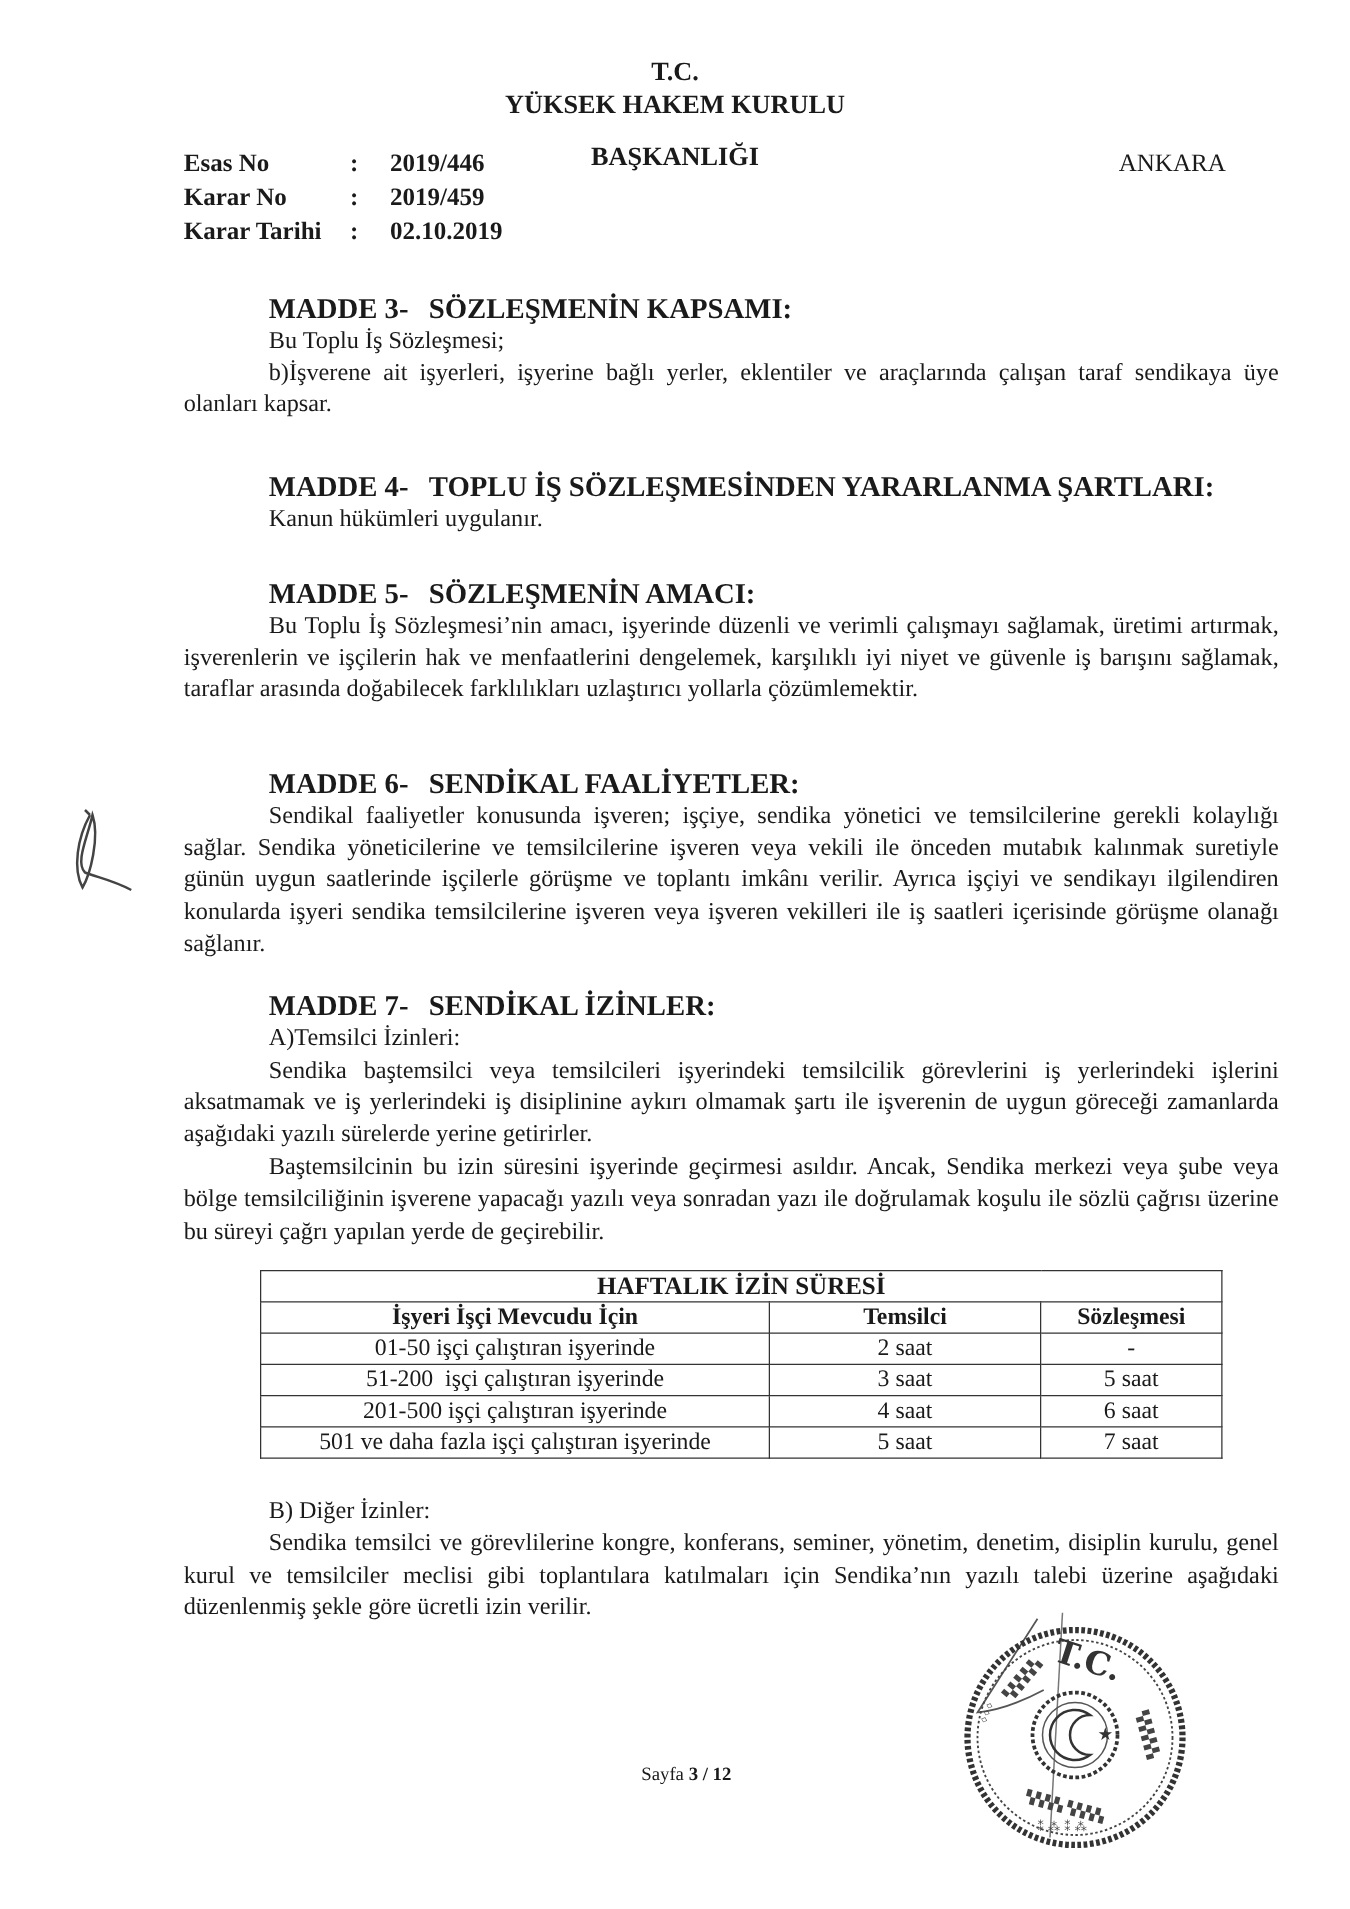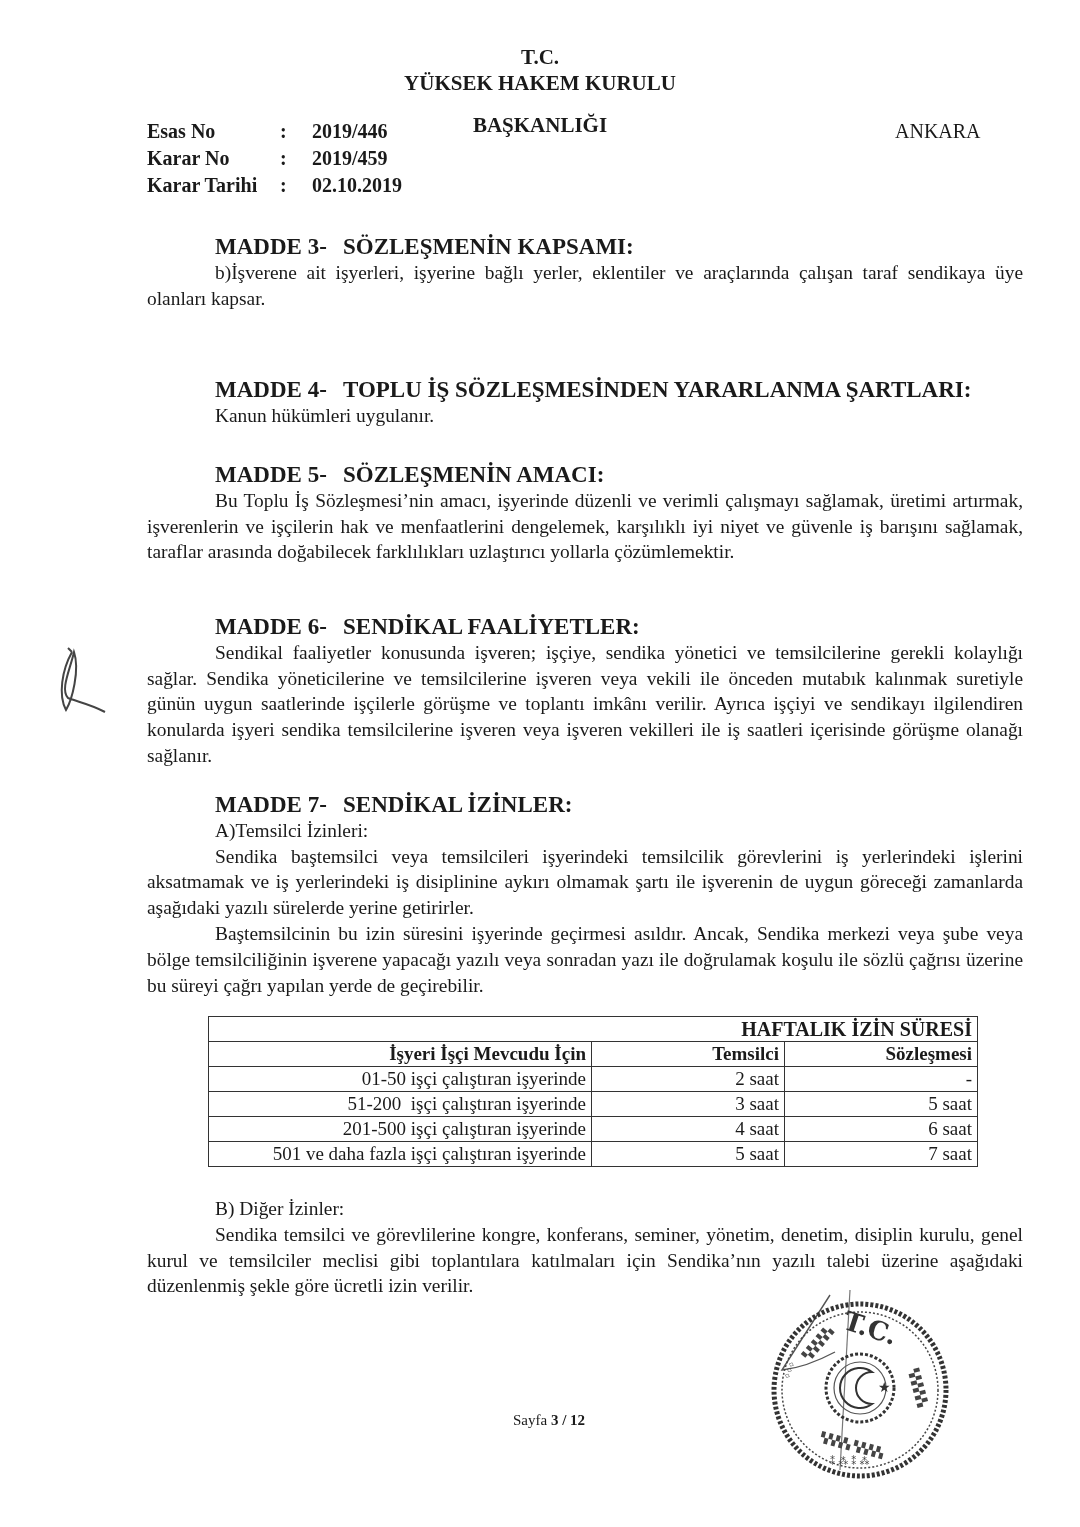--- a/index.html
+++ b/index.html
@@ -22,21 +22,21 @@
     text-align: justify;
   }
   .madde-title { font-weight: bold; font-size: 23px; padding-left: 68px; margin: 0; }
   .madde-title .num { display: inline-block; width: 128px; }
   .ind { text-indent: 68px; margin: 0; }
   table.izin {
     position: absolute; left: 208px; top: 1016px; width: 770px;
     border-collapse: collapse; font-size: 19px; line-height: 24px;
   }
   table.izin td, table.izin th {
-    border: 1.5px solid #333; padding: 0 5px; text-align: right; font-weight: normal;
+    border: 1.5px solid #333; padding: 0 17px; text-align: center; font-weight: normal;
     white-space: nowrap;
     margin-left: 23px;
   }
   table.izin th { font-weight: bold; }
   .footer { position: absolute; left: 513px; top: 1412px; font-size: 15px; }
   .footer b { font-weight: bold; }
   .stamp { position: absolute; left: 760px; top: 1290px; }
   .sig { position: absolute; left: 50px; top: 640px; }
 </style>
 </head>
@@ -62,20 +62,21 @@
     <span class="meta-label">Karar Tarihi</span>
     <span class="meta-colon">:</span>
     <span>02.10.2019</span>
   </div>
 </div>
 
 <div class="body" style="top:234px;">
   <p class="madde-title">
     <span class="num">MADDE 3-</span><span>SÖZLEŞMENİN KAPSAMI:</span>
   </p>
+  <p class="ind">Bu Toplu İş Sözleşmesi;</p>
   <p class="ind">b)İşverene ait işyerleri, işyerine bağlı yerler, eklentiler ve araçlarında çalışan taraf sendikaya üye olanları kapsar.</p>
 </div>
 
 <div class="body" style="top:377px;">
   <p class="madde-title">
     <span class="num">MADDE 4-</span><span>TOPLU İŞ SÖZLEŞMESİNDEN YARARLANMA ŞARTLARI:</span>
   </p>
   <p class="ind">Kanun hükümleri uygulanır.</p>
 </div>
 

